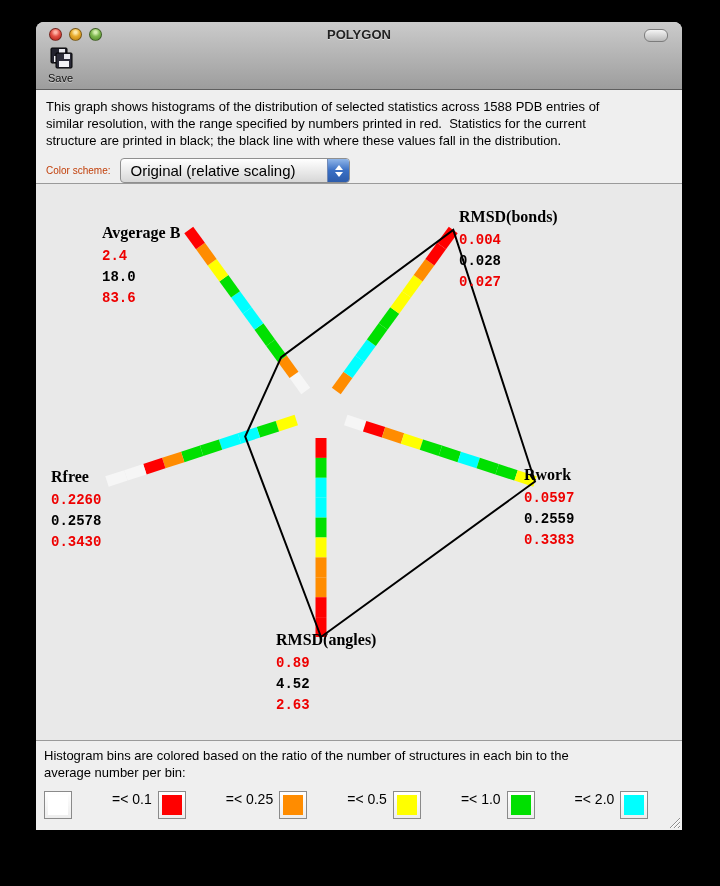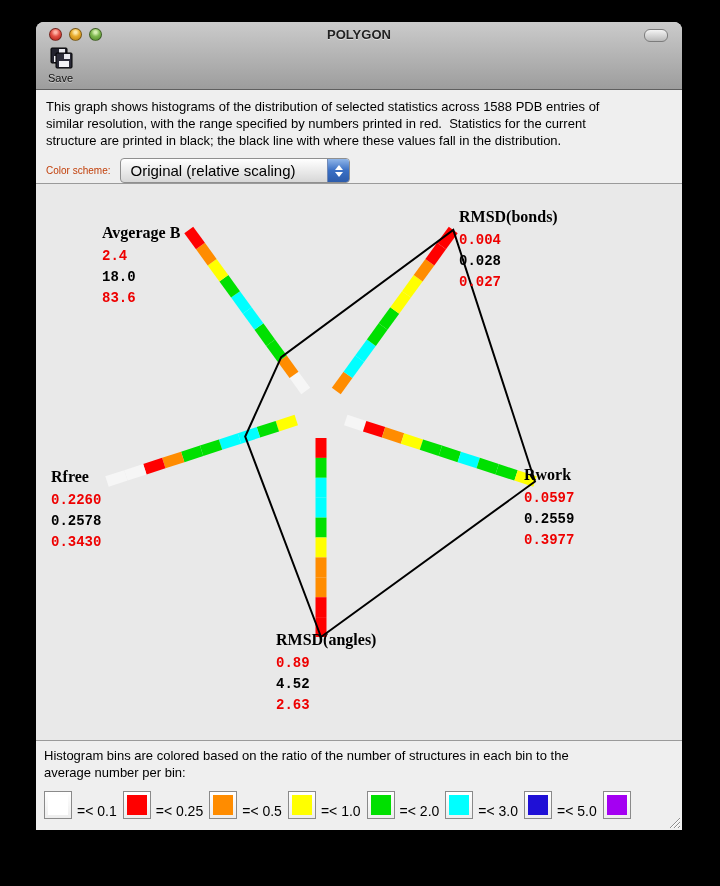--- a/index.html
+++ b/index.html
@@ -46,21 +46,21 @@
   .axis-title{font-family:"Liberation Serif",serif;font-weight:bold;font-size:16px;color:#000;margin-bottom:4px;}
   .axis-val{font-family:"Liberation Mono","DejaVu Sans Mono",monospace;font-weight:bold;
     font-size:14px;line-height:21px;}
   .axis-val.red{color:#ee0000;}
   .axis-val.black{color:#000;font-family:Liberation Mono, monospace;}
   
   .bottom-panel{background:#efefef;border-top:1px solid #9a9a9a;flex:1 1 auto;
     padding:6px 8px 8px 8px;position:relative;box-sizing:border-box;}
   .bottom-line{font-size:13px;line-height:17px;color:#000;white-space:pre;}
   .legend-row{display:flex;align-items:center;margin-top:10px;}
-  .legend-item{display:flex;align-items:flex-end;margin-right:6px;}
+  .legend-item{display:flex;align-items:flex-start;margin-right:6px;gap:35px;}
   .legend-swatch{width:26px;height:26px;border:1px solid #8a8a8a;background:linear-gradient(#ffffff,#ededed);
     display:flex;flex:0 0 auto;}
   .legend-swatch-fill{flex:1;margin:3px;}
   .legend-label{font-size:14px;color:#000;margin-left:5px;white-space:pre;}
   .resize-grip{position:absolute;right:1px;bottom:1px;width:13px;height:13px;}
 </style>
 </head>
 <body>
 
 <div class="window">
@@ -178,21 +178,21 @@
         <div class="axis-block" style="left: 423px; top: 24px;">
           <div class="axis-title">RMSD(bonds)</div>
           <div class="axis-val red">0.004</div>
           <div class="axis-val black">0.028</div>
           <div class="axis-val red">0.027</div>
         </div>
         <div class="axis-block" style="left: 488px; top: 282px;">
           <div class="axis-title">Rwork</div>
           <div class="axis-val red">0.0597</div>
           <div class="axis-val black">0.2559</div>
-          <div class="axis-val red">0.3977</div>
+          <div class="axis-val red">0.3383</div>
         </div>
         <div class="axis-block" style="left: 240px; top: 447px;">
           <div class="axis-title">RMSD(angles)</div>
           <div class="axis-val red">0.89</div>
           <div class="axis-val black">4.52</div>
           <div class="axis-val red">2.63</div>
         </div>
         <div class="axis-block" style="left: 15px; top: 284px;">
           <div class="axis-title">Rfree</div>
           <div class="axis-val red">0.2260</div>

